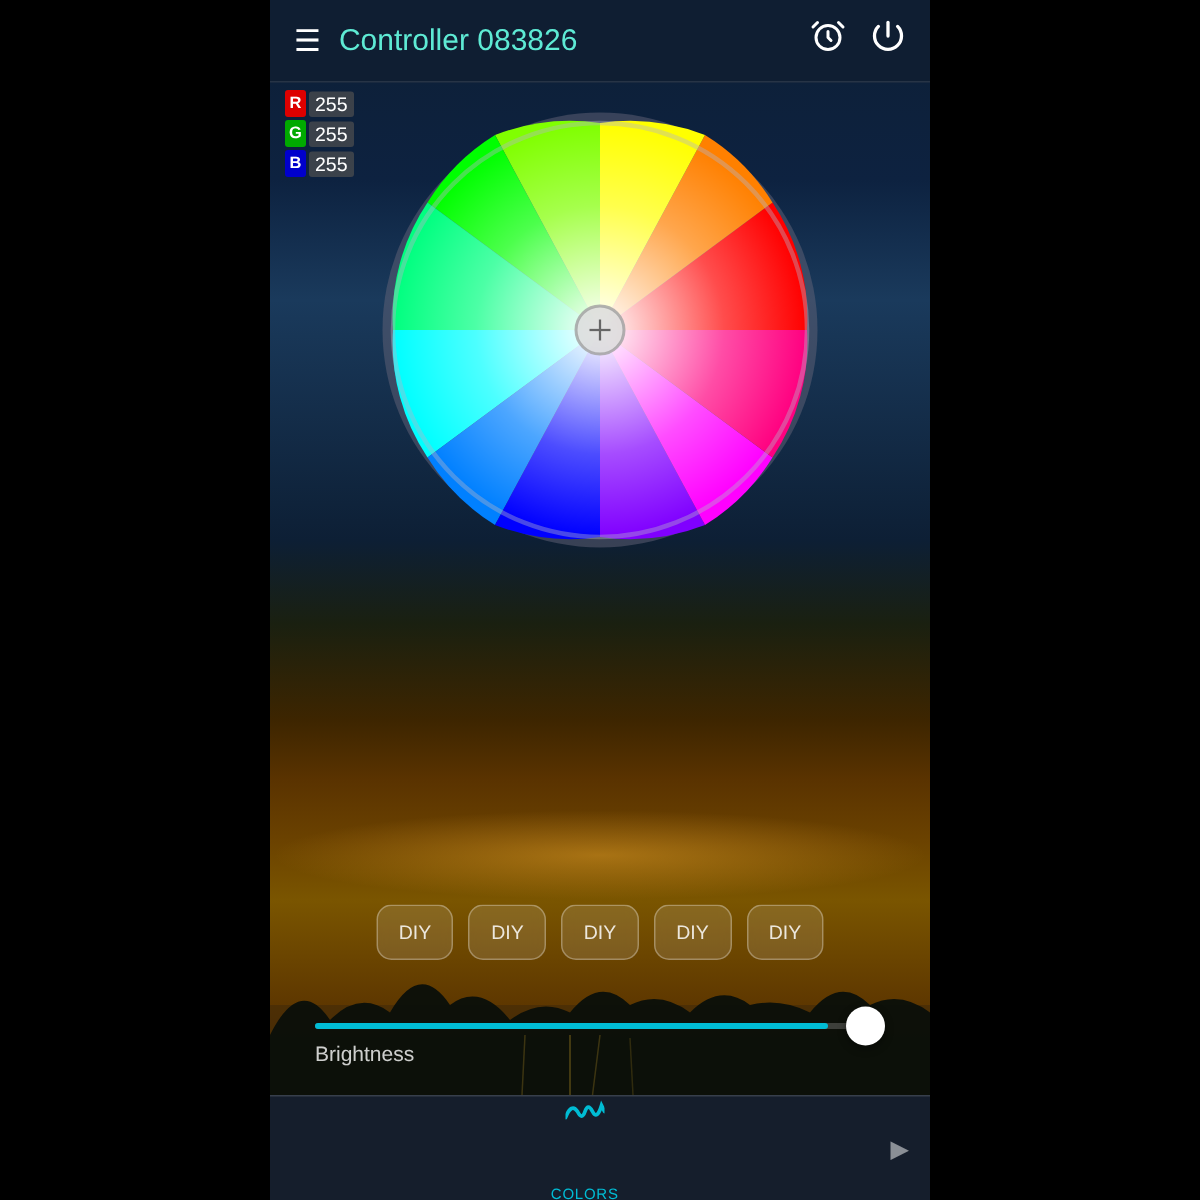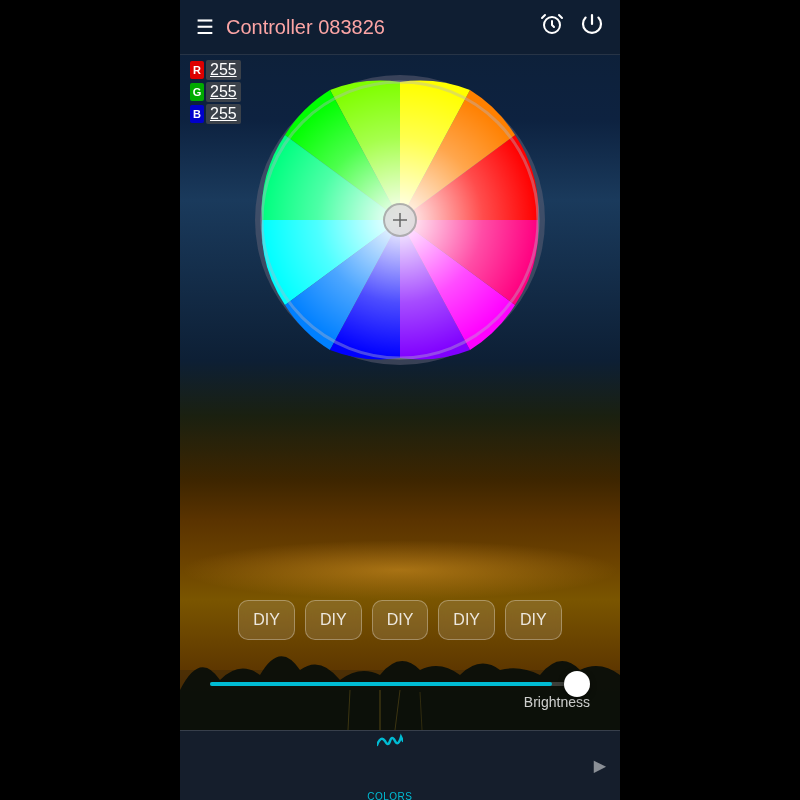--- a/index.html
+++ b/index.html
@@ -58,21 +58,21 @@
       background: rgba(15, 30, 50, 0.9);
       border-bottom: 1px solid rgba(255,255,255,0.1);
     }
     .header-menu-icon {
       color: white;
       font-size: 20px;
       margin-right: 12px;
       cursor: pointer;
     }
     .header-title {
-      color: #fca5a5;
+      color: #5eead4;
       font-size: 20px;
       font-weight: 400;
       flex: 1;
     }
     .header-alarm-icon, .header-power-icon {
       color: white;
       font-size: 22px;
       margin-left: 16px;
       cursor: pointer;
     }
@@ -101,26 +101,25 @@
       font-weight: bold;
       color: white;
       border-radius: 2px;
     }
     .rgb-label.r { background: #dd0000; }
     .rgb-label.g { background: #00aa00; }
     .rgb-label.b { background: #0000cc; }
     .rgb-value {
       background: rgba(80,80,80,0.7);
       color: white;
-      font-size: 16px;
+      font-size: 13px;
       padding: 1px 4px;
       border-radius: 2px;
       min-width: 28px;
       text-align: center;
-      text-decoration: underline;
     }
     
     .color-wheel-container {
       position: absolute;
       top: 70px;
       left: 50%;
       transform: translateX(-50%);
       z-index: 5;
       width: 300px;
       height: 300px;
@@ -138,21 +137,21 @@
       justify-content: center;
       gap: 10px;
       z-index: 10;
       padding: 0 20px;
     }
     .diy-btn {
       background: rgba(255,255,255,0.12);
       border: 1.5px solid rgba(255,255,255,0.3);
       border-radius: 10px;
       color: rgba(255,255,255,0.85);
-      font-size: 16px;
+      font-size: 13px;
       padding: 10px 14px;
       cursor: pointer;
       backdrop-filter: blur(4px);
     }
     
     .brightness-section {
       position: absolute;
       bottom: 90px;
       left: 0; right: 0;
       z-index: 10;
@@ -181,21 +180,21 @@
       width: 26px;
       height: 26px;
       background: white;
       border-radius: 50%;
       box-shadow: 0 2px 6px rgba(0,0,0,0.4);
       cursor: pointer;
     }
     .brightness-label {
       color: rgba(255,255,255,0.8);
       font-size: 14px;
-      text-align: right;
+      text-align: left;
     }
     
     .bottom-nav {
       position: absolute;
       bottom: 0; left: 0; right: 0;
       z-index: 20;
       background: rgba(20, 30, 45, 0.97);
       border-top: 1px solid rgba(255,255,255,0.15);
       display: flex;
       align-items: center;

